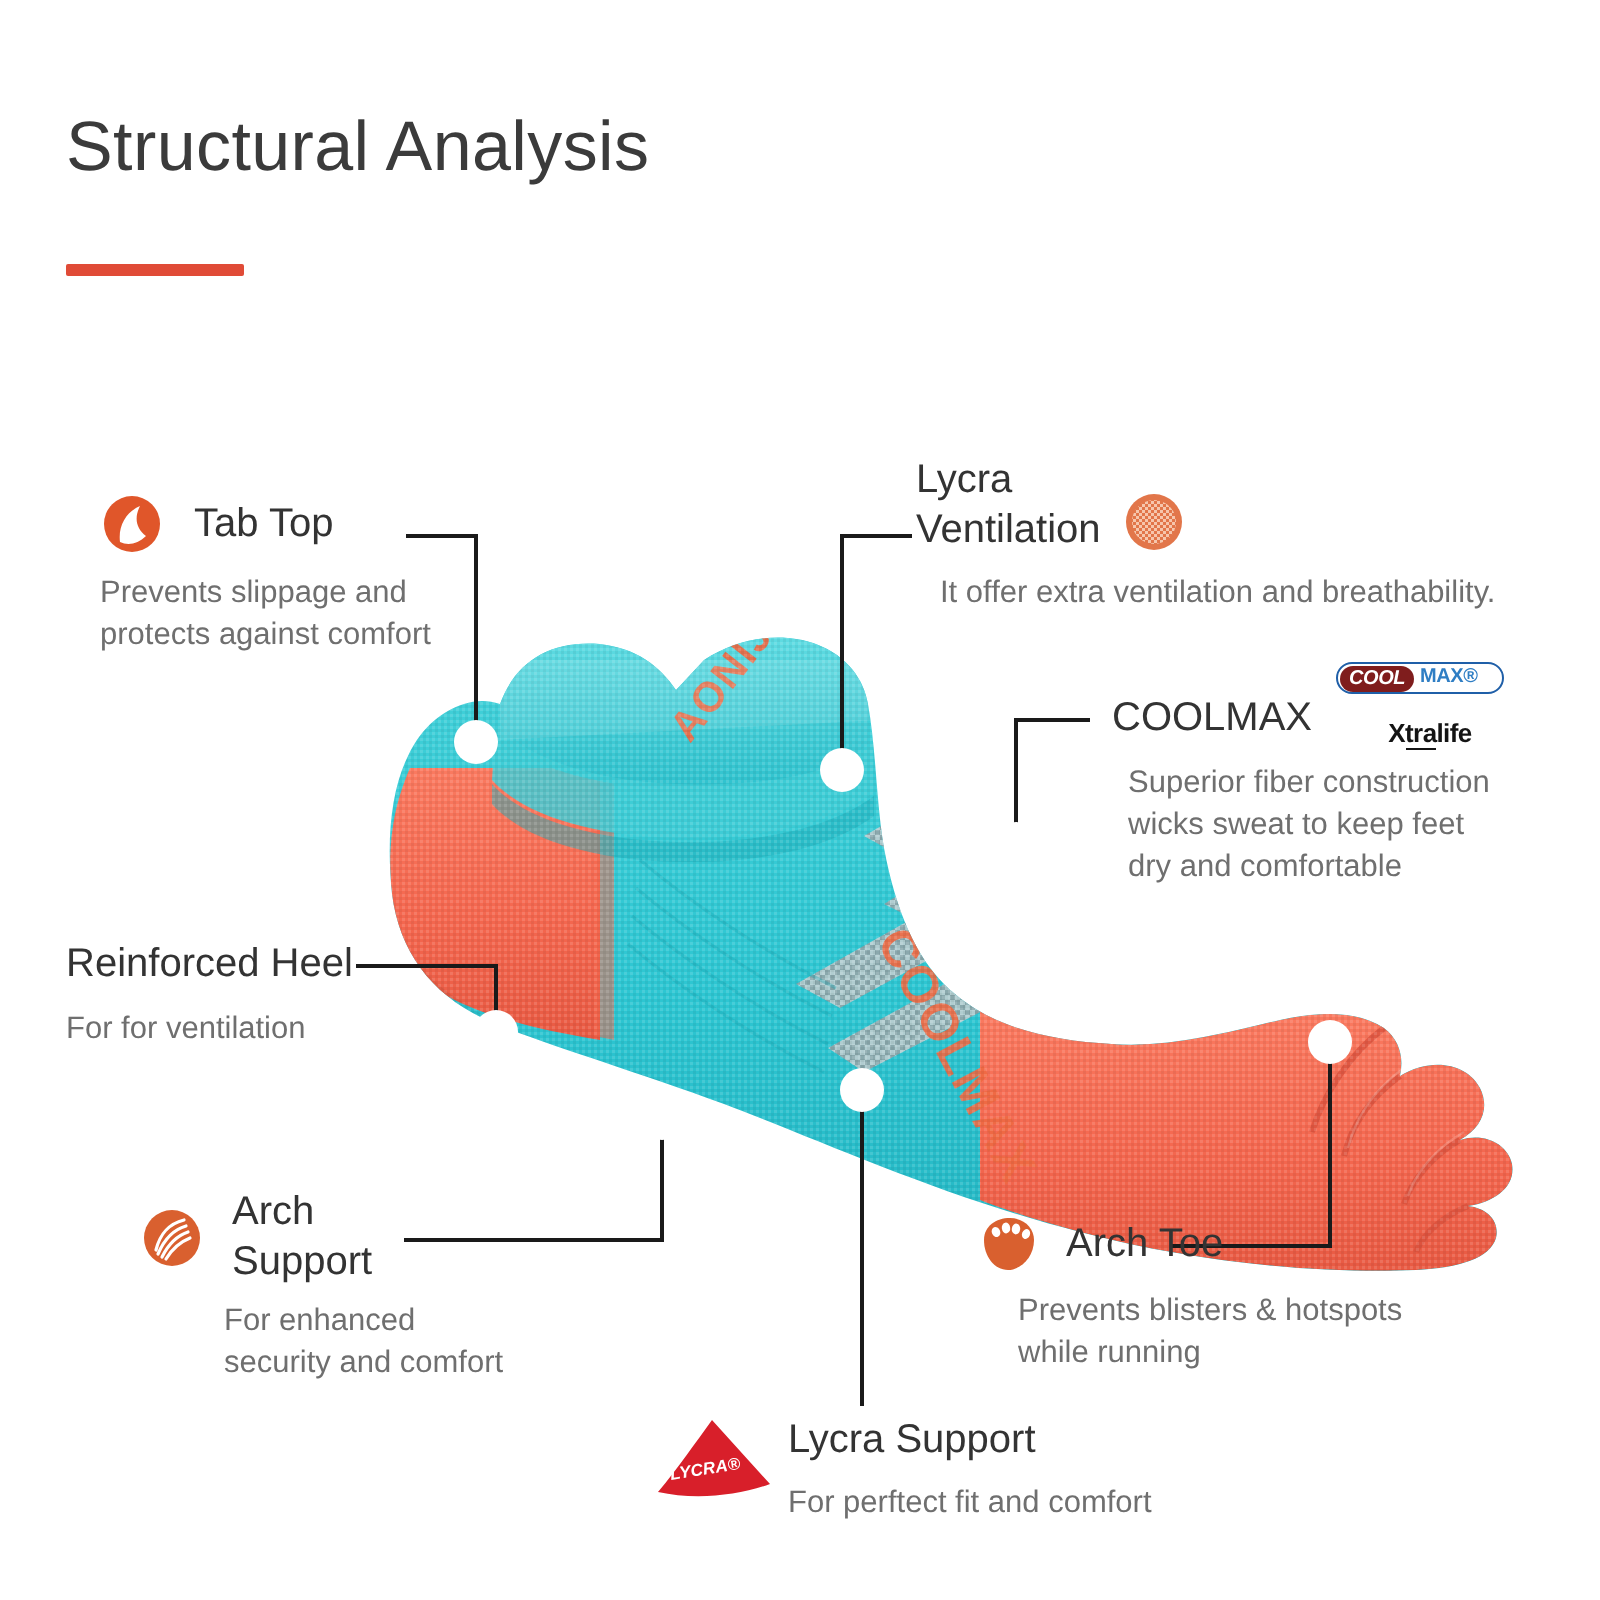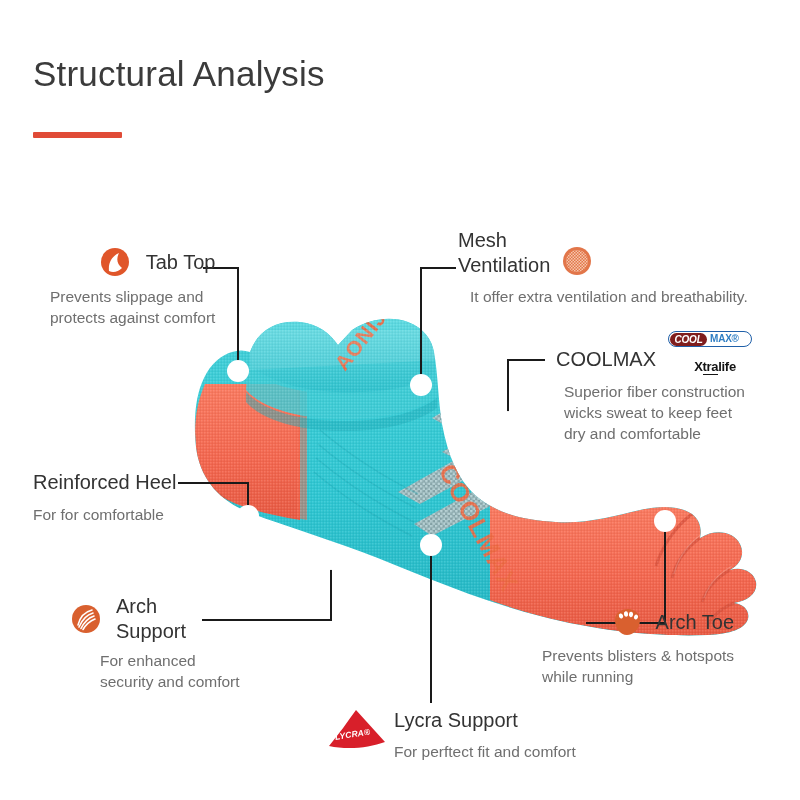--- a/index.html
+++ b/index.html
@@ -31,21 +31,21 @@
   .callout{position:absolute;}
   .c-title{
     font-size:20px;color:#333333;font-weight:400;
     white-space:nowrap;line-height:25px;
   }
   .c-title.two-line{white-space:normal;}
   .c-desc{
     font-size:15.5px;color:#6f6f6f;font-weight:400;
     line-height:21px;white-space:pre-line;
   }
-  .row{display:flex;align-items:center;justify-content:flex-end;}
+  .row{display:flex;align-items:center;}
 
   
   .badge{display:inline-block;flex:0 0 auto;}
   .badge svg{display:block;}
 
   
   .coolmax-logo{position:absolute;left:668px;top:331px;width:84px;height:36px;}
   .cm-pill{
     position:absolute;left:0;top:0;width:84px;height:16px;
     border:1.4px solid #1f5fa8;border-radius:8px;background:#ffffff;
@@ -249,21 +249,21 @@
         </svg>
       </span>
       <span class="c-title" style="margin-left:15px;">Tab Top</span>
     </div>
     <div class="c-desc" style="margin-top:8px;margin-left:0;">Prevents slippage and
 protects against comfort</div>
   </div>
 
   <div class="callout" style="left:458px;top:228px;">
     <div style="display:flex;align-items:flex-end;">
-      <span class="c-title two-line" style="width:110px;display:inline-block;">Mesh
+      <span class="c-title two-line" style="width:110px;display:inline-block;">Lycra
 Ventilation</span>
       <span class="badge" style="margin-left:-6px;margin-bottom:2px;">
         <svg width="30" height="30" viewBox="0 0 30 30">
           <defs>
             <pattern id="mshicon" width="3" height="3" patternUnits="userSpaceOnUse">
               <rect width="3" height="3" fill="#e2764a"></rect>
               <rect x="0" y="0" width="1.5" height="1.5" fill="#f6c6ac"></rect>
               <rect x="1.5" y="1.5" width="1.5" height="1.5" fill="#f6c6ac"></rect>
             </pattern>
           </defs>
@@ -284,60 +284,60 @@
 
   <div class="coolmax-logo">
     <div class="cm-pill"></div>
     <div class="cm-cool">COOL</div>
     <div class="cm-max">MAX®</div>
     <div class="cm-xtra">X<span class="und">tra</span>life</div>
   </div>
 
   <div class="callout" style="left:33px;top:470px;">
     <span class="c-title">Reinforced Heel</span>
-    <div class="c-desc" style="margin-top:9px;">For for comfortable</div>
+    <div class="c-desc" style="margin-top:9px;">For for ventilation</div>
   </div>
 
   <div class="callout" style="left:70px;top:594px;">
     <div style="display:flex;align-items:center;">
       <span class="badge">
         <svg width="32" height="32" viewBox="0 0 32 32">
           <circle cx="16" cy="16" r="14" fill="#d9602f"></circle>
           <g stroke="#ffffff" stroke-width="1.6" fill="none" stroke-linecap="round">
             <path d="M8,22 C10,14 14,9 22,7"></path>
             <path d="M9,24 C12,17 16,12 23,10"></path>
             <path d="M11,25.5 C14,19.5 18,15 24,13"></path>
             <path d="M13,26.5 C16,21.5 20,18 25,16"></path>
           </g>
         </svg>
       </span>
       <span class="c-title two-line" style="margin-left:14px;width:100px;display:inline-block;">Arch
 Support</span>
     </div>
-    <div class="c-desc" style="margin-top:6px;margin-left:30px;">For enhanced
+    <div class="c-desc" style="margin-top:6px;margin-left:42px;">For enhanced
 security and comfort</div>
   </div>
 
   <div class="callout" style="left:489px;top:607px;">
     <div class="row">
       <span class="badge">
         <svg width="30" height="30" viewBox="0 0 30 30">
           <path d="M3,13 C3,6 9,2 16,2 C23,2 28,7 28,13 C28,22 21,28 15,28 C8,28 3,21 3,13 Z" fill="#d9602f"></path>
           <g fill="#ffffff">
             <ellipse cx="9" cy="9" rx="2.1" ry="2.6" transform="rotate(-22 9 9)"></ellipse>
             <ellipse cx="14" cy="7" rx="2.1" ry="2.7" transform="rotate(-8 14 7)"></ellipse>
             <ellipse cx="19" cy="7.5" rx="2.1" ry="2.7" transform="rotate(8 19 7.5)"></ellipse>
             <ellipse cx="24" cy="10" rx="2" ry="2.5" transform="rotate(22 24 10)"></ellipse>
           </g>
           <path d="M4,16 C8,22 14,25 22,23 C18,28 10,29 6,24 Z" fill="#ffffff" opacity="0.0"></path>
         </svg>
       </span>
       <span class="c-title" style="margin-left:14px;">Arch Toe</span>
     </div>
-    <div class="c-desc" style="margin-top:8px;margin-left:53px;">Prevents blisters &amp; hotspots
+    <div class="c-desc" style="margin-top:8px;margin-left:20px;">Prevents blisters &amp; hotspots
 while running</div>
   </div>
 
   <div class="callout" style="left:394px;top:708px;">
     <span class="c-title">Lycra Support</span>
     <div class="c-desc" style="margin-top:8px;">For perftect fit and comfort</div>
   </div>
 
   <div class="lycra-logo">
     <svg width="62" height="48" viewBox="0 0 62 48">

